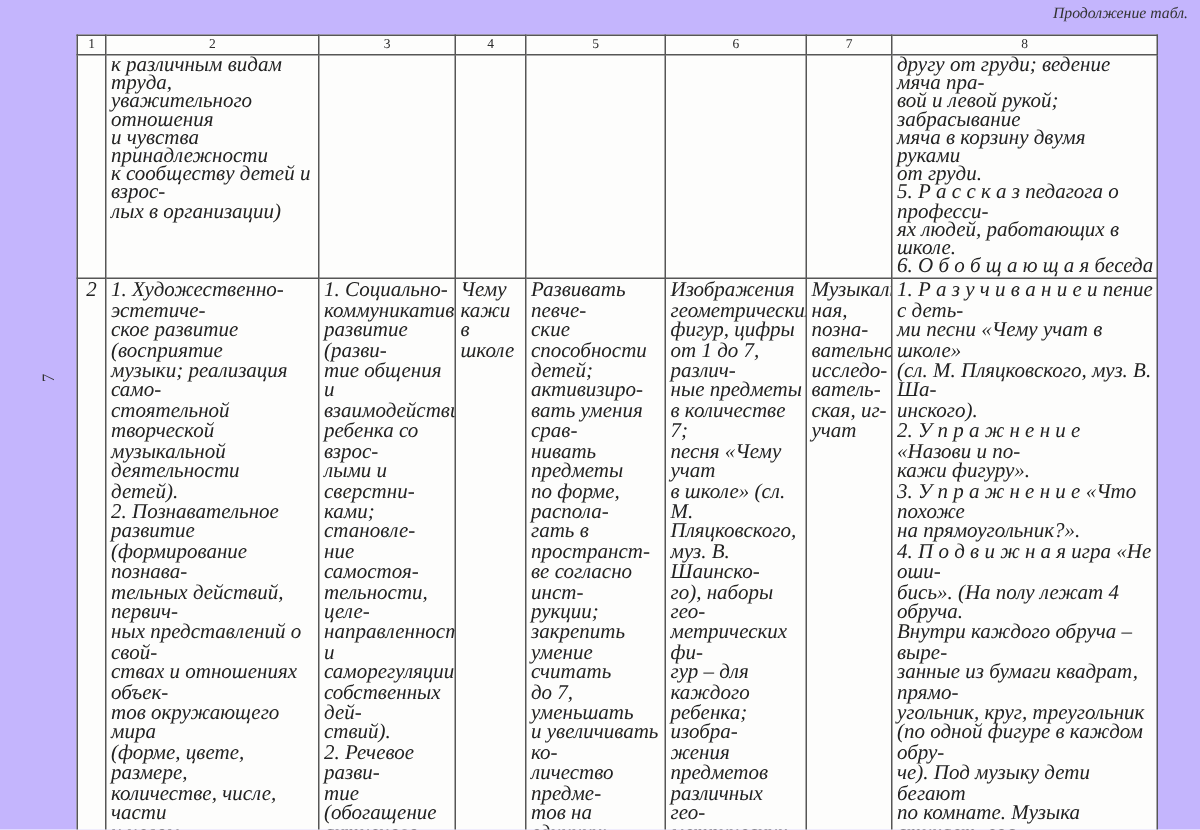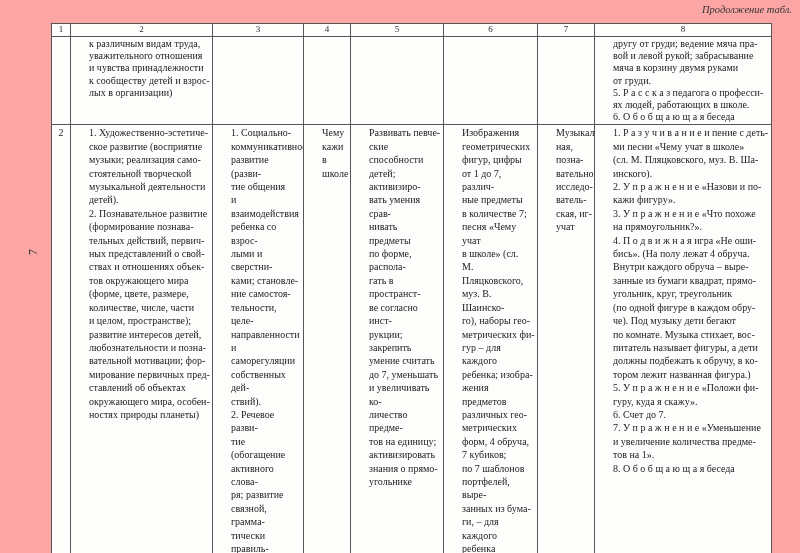--- a/index.html
+++ b/index.html
@@ -1,19 +1,19 @@
 <!DOCTYPE html>
 <html><head>
 <meta charset="utf-8">
 <style>
   html,body { margin:0; padding:0; }
   .page {
     position:relative;
     width:800px; height:553px;
-    background:#fca5a5;
+    background:#c4b5fd;
     font-family:"Liberation Serif", serif;
     color:#252525;
     overflow:hidden;
   }
   .continuation {
     position:absolute;
     top:4px; right:8px;
     font-style:italic;
     font-size:10.5px;
     color:#333;
@@ -41,24 +41,25 @@
   }
   .plan thead tr { height:13px; }
   .plan th {
     font-size:9px;
     line-height:11px;
     text-align:center;
     padding:0;
     color:#2b2b2b;
   }
   .plan td {
-    font-size:10px;
-    padding:1px 2px 1px 18px;
+    font-size:14px;
+    padding:1px 2px 1px 3px;
     white-space:pre-line;
     color:#222;
+    font-style:italic;
   }
   tr.row-cont { height:87px; }
   tr.row-cont td { line-height:12.2px; }
   tr.row-main td { line-height:13.4px; }
   td.num-cell { text-align:center; padding-left:0; padding-right:0; }
 </style>
 </head>
 <body>
 
 <div class="page">

